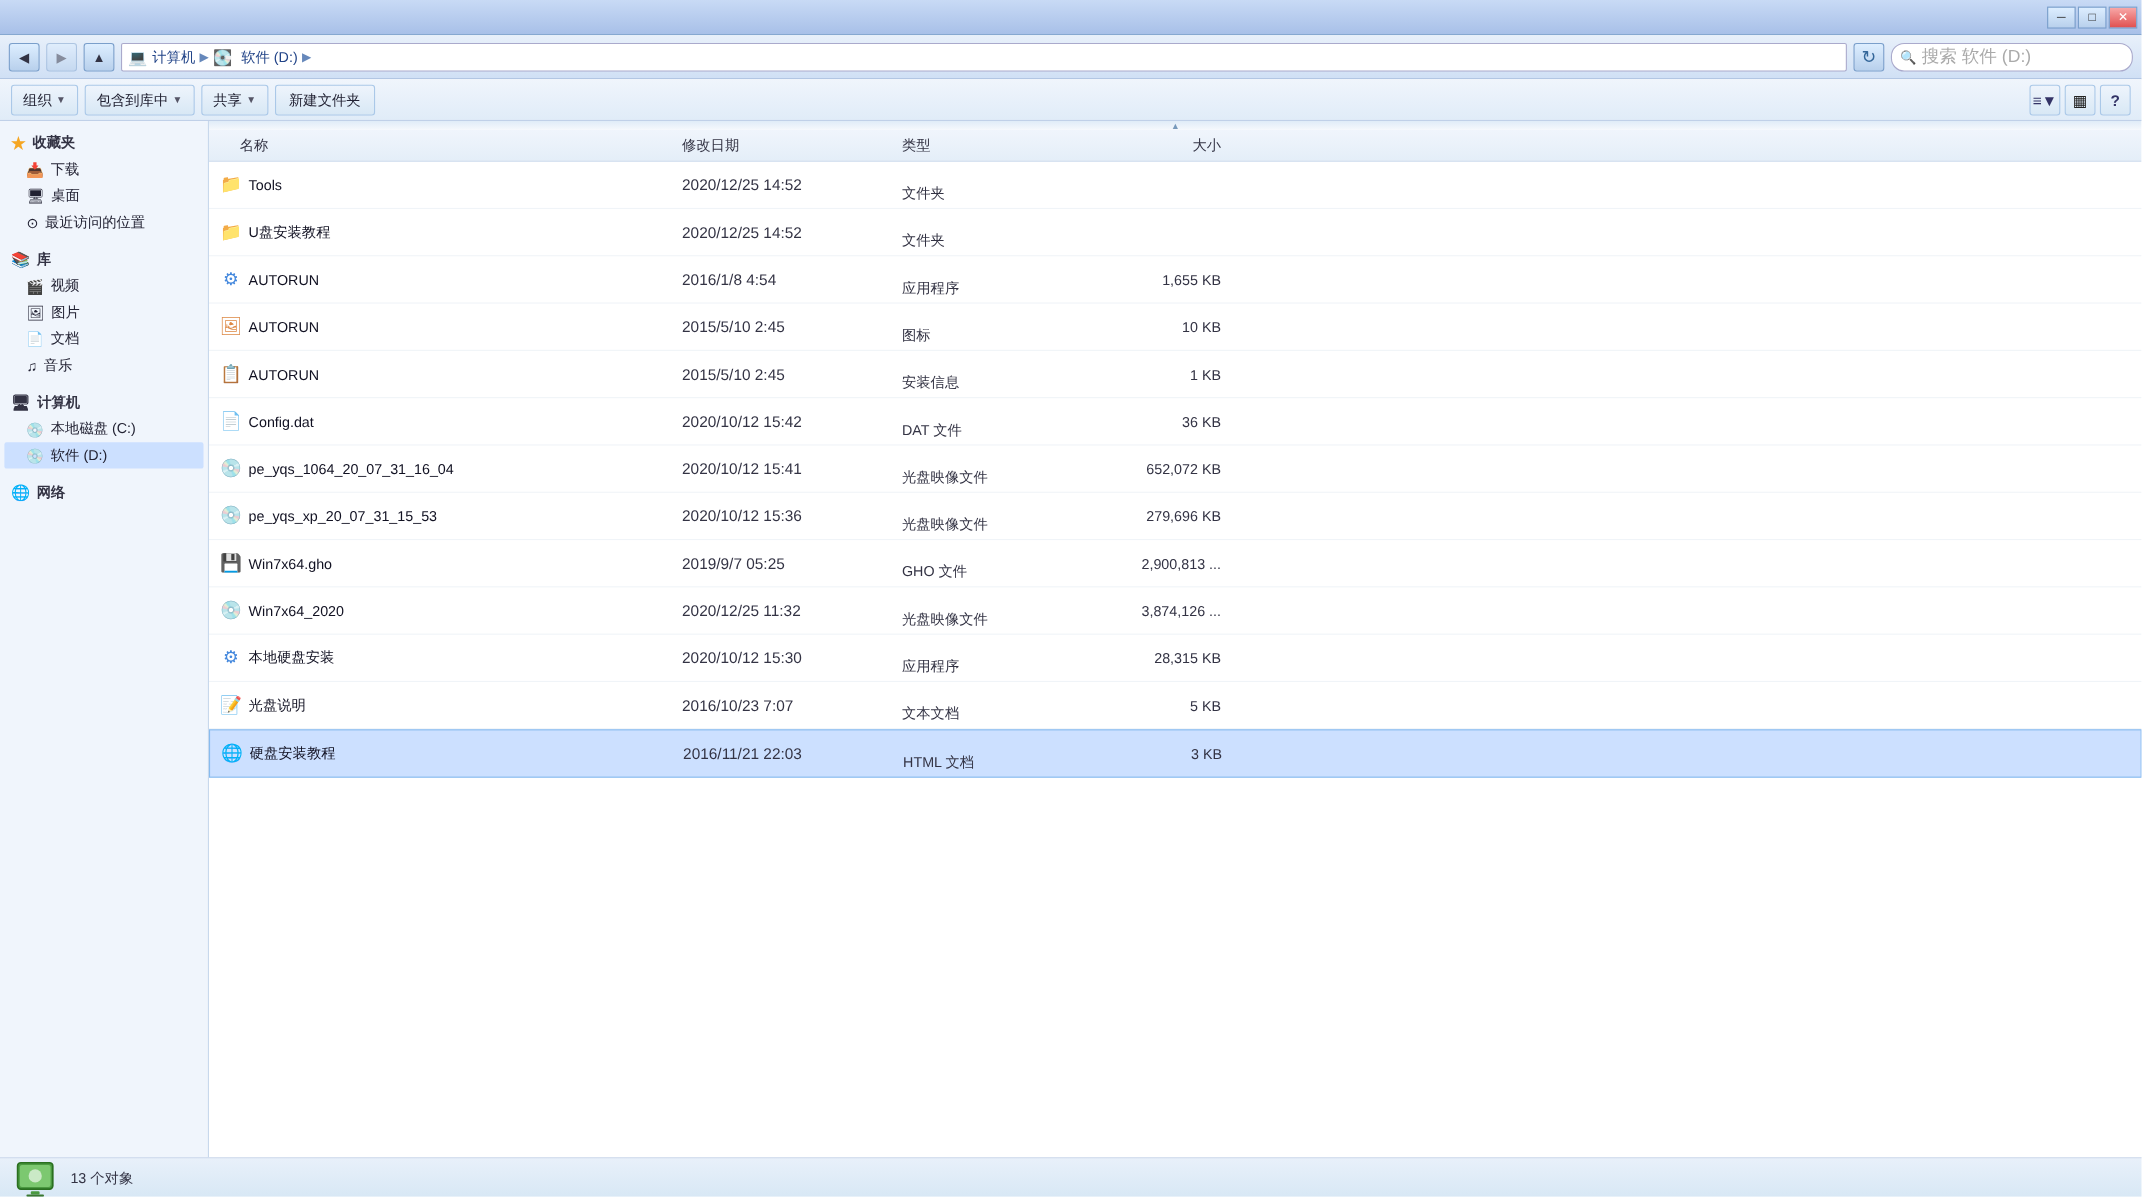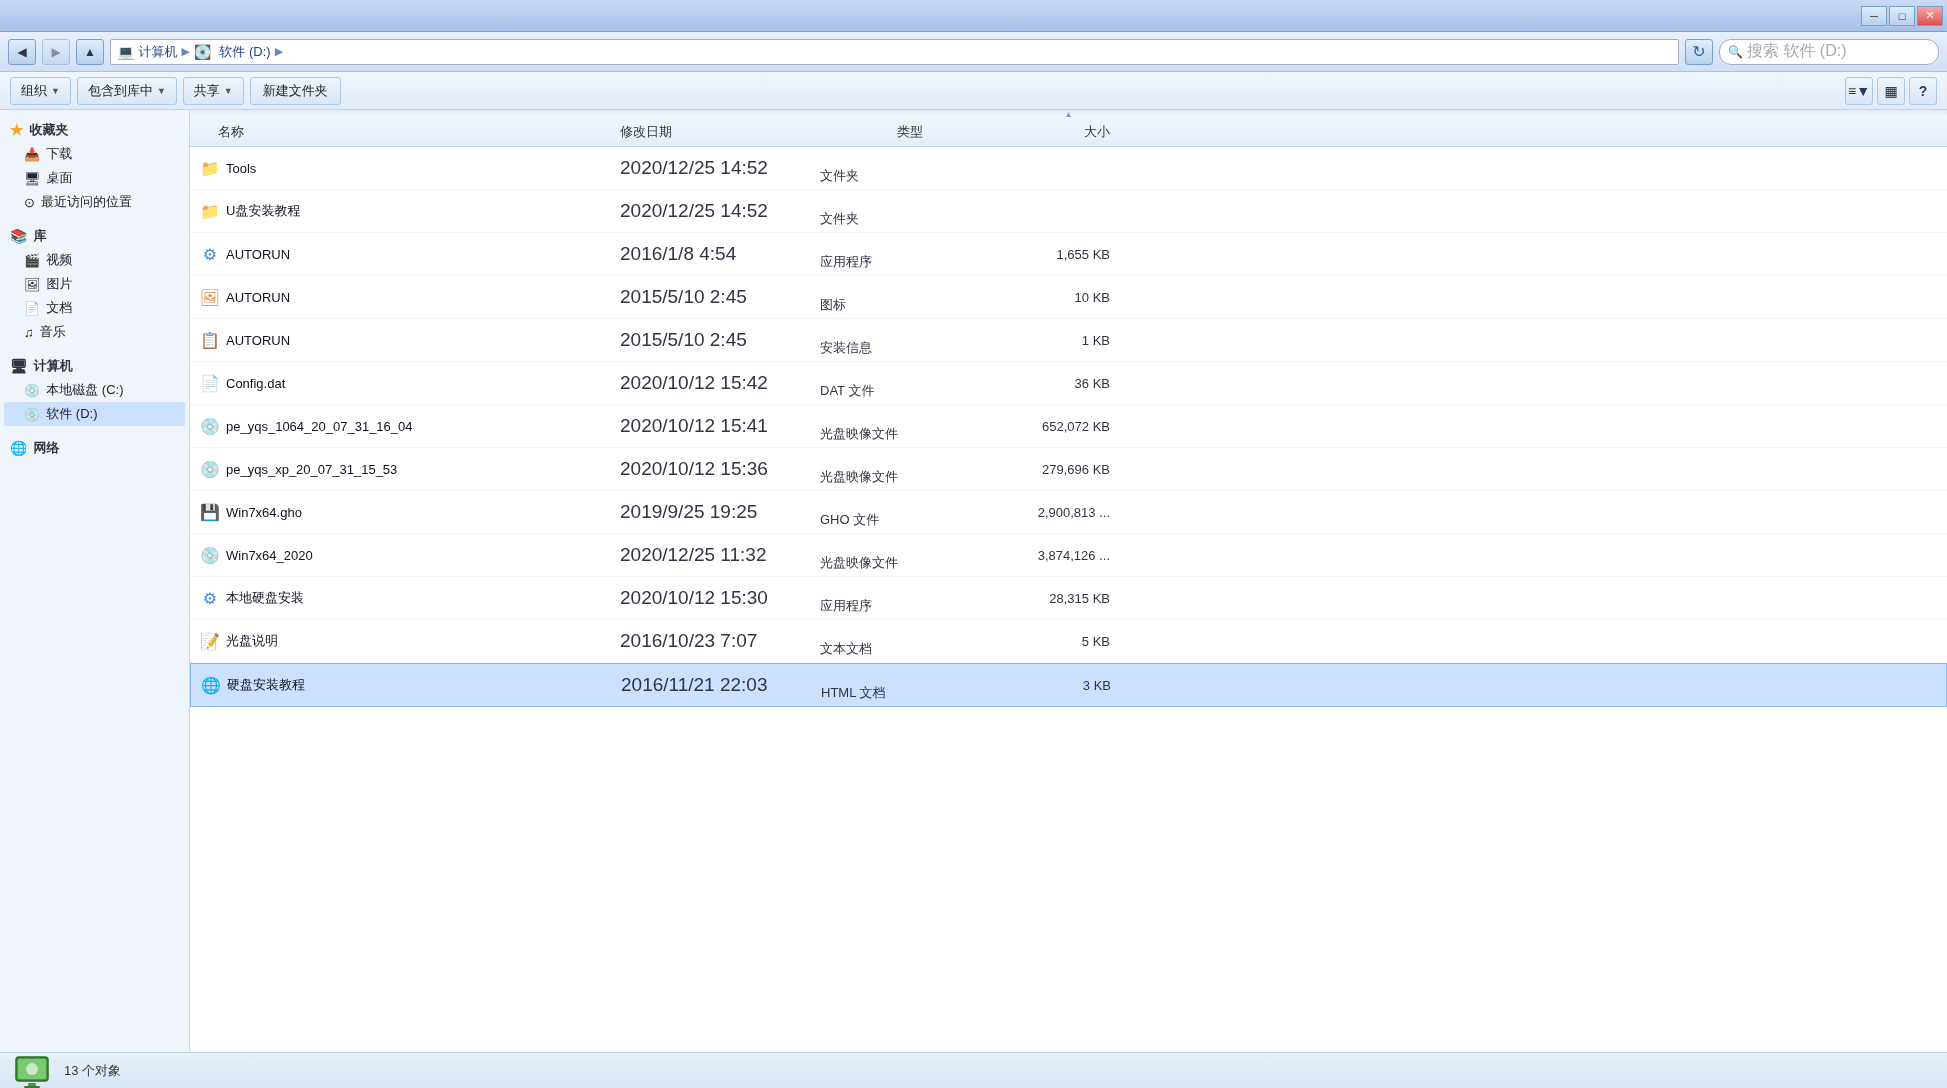--- a/index.html
+++ b/index.html
@@ -227,21 +227,21 @@
       align-items: center;
       background: linear-gradient(to bottom, #f0f5fc, #e4eef8);
       border-bottom: 1px solid #c8d8ec;
       padding: 5px 0;
       position: sticky;
       top: 0;
       z-index: 2;
     }
     .col-name { width: 430px; padding-left: 28px; }
     .col-date { width: 200px; }
-    .col-type { width: 180px; text-align: center; }
+    .col-type { width: 180px; }
     .col-size { width: 130px; text-align: right; padding-right: 20px; }
     .col-header {
       font-size: 13px;
       color: #334;
       font-weight: normal;
       cursor: pointer;
     }
     .file-row {
       display: flex;
       align-items: center;
@@ -266,21 +266,21 @@
       display: flex;
       align-items: center;
       justify-content: center;
       font-size: 16px;
       flex-shrink: 0;
     }
     .file-name {
       font-size: 13px;
       color: #112;
     }
-    .file-date { width: 200px; font-size: 19px; color: #334; }
+    .file-date { width: 200px; font-size: 14px; color: #334; }
     .file-type { width: 180px; font-size: 13px; color: #334; margin-top: 16px; }
     .file-size { width: 130px; font-size: 13px; color: #334; text-align: right; padding-right: 20px; }
 
     
     .status-bar {
       height: 36px;
       background: linear-gradient(to bottom, #e8f0fa, #d8e8f5);
       border-top: 1px solid #c0d0e8;
       display: flex;
       align-items: center;
@@ -520,21 +520,21 @@
     </div>
     <div class="file-date">2020/10/12 15:36</div>
     <div class="file-type">光盘映像文件</div>
     <div class="file-size">279,696 KB</div>
   </div>
         <div class="file-row">
     <div class="file-icon-cell">
       <div class="file-icon" style="color:#7744cc;">💾</div>
       <span class="file-name">Win7x64.gho</span>
     </div>
-    <div class="file-date">2019/9/25 19:25</div>
+    <div class="file-date">2019/9/7 05:25</div>
     <div class="file-type">GHO 文件</div>
     <div class="file-size">2,900,813 ...</div>
   </div>
         <div class="file-row">
     <div class="file-icon-cell">
       <div class="file-icon" style="color:#5599cc;">💿</div>
       <span class="file-name">Win7x64_2020</span>
     </div>
     <div class="file-date">2020/12/25 11:32</div>
     <div class="file-type">光盘映像文件</div>

